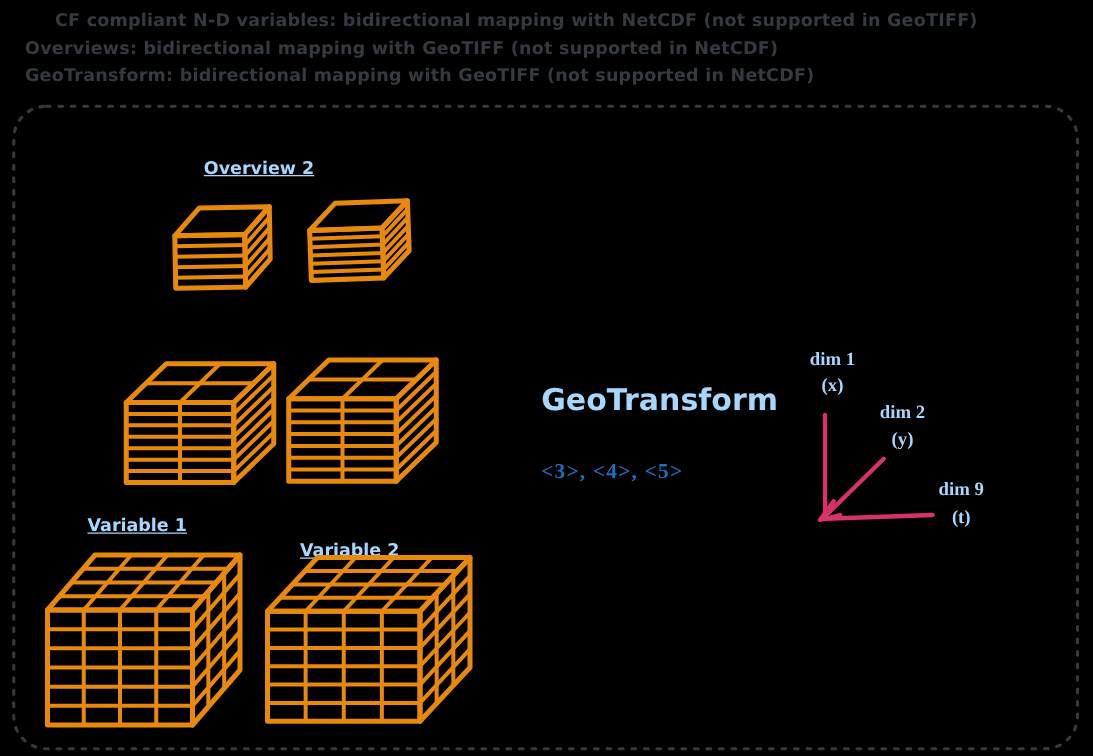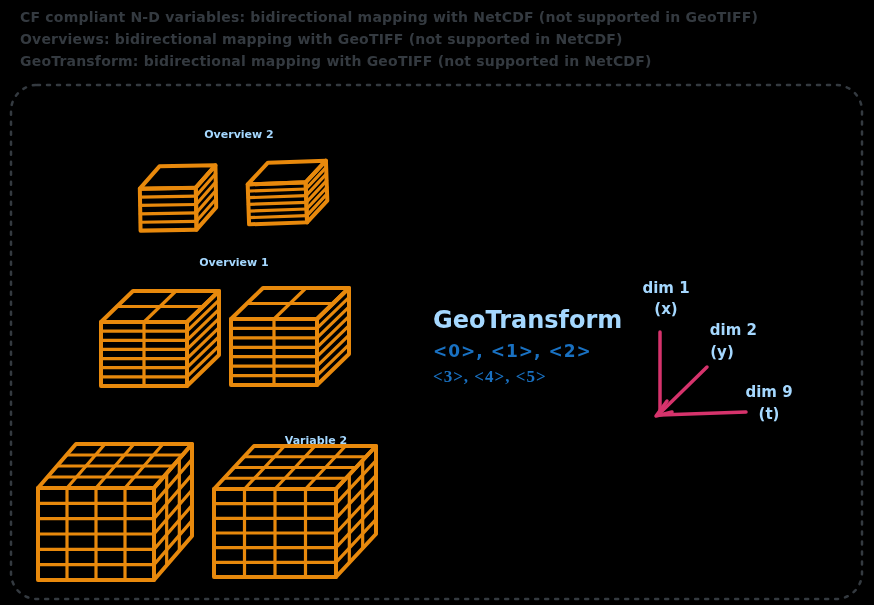--- a/index.html
+++ b/index.html
@@ -18,58 +18,58 @@
     letter-spacing:.2px;white-space:nowrap;
   }
 
   .frame-border{position:absolute;left:8px;top:82px;color:var(--ink,#343a40);}
   .frame-title{
     position:absolute;left:42px;top:94px;width:560px;
     color:var(--ink,#343a40);font-size:17px;line-height:24px;white-space:nowrap;
   }
 
   .grp-label{
-    position:absolute;width:152px;text-align:center;
-    color:var(--label_blue,#a5d8ff);font-size:11px;line-height:20px;white-space:nowrap;
+    position:absolute;width:152px;text-align:left;
+    color:var(--label_blue,#a5d8ff);font-size:14px;line-height:20px;white-space:nowrap;text-decoration:underline;
   }
 
   .cube{position:absolute;color:var(--shape_orange,#e8890c);overflow:visible;}
 
   .gt-title{
     position:absolute;left:433px;top:309px;
     color:var(--label_blue,#a5d8ff);font-size:24px;line-height:22px;white-space:nowrap;
   }
   .gt-row{
     position:absolute;left:433px;
     color:var(--value_blue,#1971c2);font-size:17px;line-height:22px;
     letter-spacing:1px;white-space:nowrap;
   }
 
   .axes{position:absolute;left:636px;top:324px;color:var(--axis_pink,#d6336c);overflow:visible;}
   .dim{
     position:absolute;width:70px;text-align:center;
-    color:var(--label_blue,#a5d8ff);font-size:15px;line-height:19px;white-space:nowrap;
+    color:var(--label_blue,#a5d8ff);font-size:15px;line-height:19px;white-space:nowrap;font-family:Liberation Serif, serif;
   }
 </style>
 </head>
 <body>
 
 <div class="canvas">
 
-  <div class="note" style="top:6px;">CF compliant N-D variables: bidirectional mapping with NetCDF (not supported in GeoTIFF)</div>
+  <div class="note" style="top:6px;margin-left:24px;">CF compliant N-D variables: bidirectional mapping with NetCDF (not supported in GeoTIFF)</div>
   <div class="note" style="top:50px;">GeoTransform: bidirectional mapping with GeoTIFF (not supported in NetCDF)</div>
   <div class="note" style="top:28px;">Overviews: bidirectional mapping with GeoTIFF (not supported in NetCDF)</div>
 
   <svg class="frame-border" width="858" height="522" viewBox="0 0 858 522">
     <rect x="3" y="3" width="851" height="514" rx="26" ry="26" fill="none" stroke="currentColor" stroke-width="2.5" stroke-dasharray="3 7" stroke-linecap="round"></rect>
   </svg>
 
 
   <div class="grp-label" style="left:163px;top:125px;">Overview 2</div>
-  <div class="grp-label" style="left:158px;top:253px;">Overview 1</div>
+  <div class="grp-label" style="left:70px;top:411px;">Variable 1</div>
   <div class="grp-label" style="left:240px;top:411px;margin-top:20px;">Variable 2</div>
 
   <svg class="cube" style="left:136px;top:162px;transform:rotate(-1deg);" width="84" height="72" viewBox="0 0 84 72">
       <line x1="4" y1="34.4" x2="60" y2="34.4" stroke="currentColor" stroke-width="3.2" stroke-linecap="round"></line>
       <line x1="60" y1="34.4" x2="80" y2="12.399999999999999" stroke="currentColor" stroke-width="3.2" stroke-linecap="round"></line>
       <line x1="4" y1="42.8" x2="60" y2="42.8" stroke="currentColor" stroke-width="3.2" stroke-linecap="round"></line>
       <line x1="60" y1="42.8" x2="80" y2="20.799999999999997" stroke="currentColor" stroke-width="3.2" stroke-linecap="round"></line>
       <line x1="4" y1="51.2" x2="60" y2="51.2" stroke="currentColor" stroke-width="3.2" stroke-linecap="round"></line>
       <line x1="60" y1="51.2" x2="80" y2="29.200000000000003" stroke="currentColor" stroke-width="3.2" stroke-linecap="round"></line>
       <line x1="4" y1="59.6" x2="60" y2="59.6" stroke="currentColor" stroke-width="3.2" stroke-linecap="round"></line>
@@ -185,30 +185,29 @@
       <line x1="24" y1="25.5" x2="146" y2="25.5" stroke="currentColor" stroke-width="3.2" stroke-linecap="round"></line>
       <line x1="34" y1="14.75" x2="156" y2="14.75" stroke="currentColor" stroke-width="3.2" stroke-linecap="round"></line>
       <line x1="139.33333333333334" y1="32.66666666666667" x2="139.33333333333334" y2="120.66666666666667" stroke="currentColor" stroke-width="3.2" stroke-linecap="round"></line>
       <line x1="152.66666666666666" y1="18.333333333333336" x2="152.66666666666666" y2="106.33333333333334" stroke="currentColor" stroke-width="3.2" stroke-linecap="round"></line>
       <polygon points="4,47 44,4 166,4 126,47" fill="none" stroke="currentColor" stroke-width="4" stroke-linejoin="round"></polygon>
       <polygon points="126,47 166,4 166,92 126,135" fill="none" stroke="currentColor" stroke-width="4" stroke-linejoin="round"></polygon>
       <polygon points="4,47 126,47 126,135 4,135" fill="none" stroke="currentColor" stroke-width="4" stroke-linejoin="round"></polygon>
     </svg>
 
   <div class="gt-title">GeoTransform</div>
-  <div class="gt-row" style="top:340px;">&lt;0&gt;, &lt;1&gt;, &lt;2&gt;</div>
   <div class="gt-row" style="top:366px;font-family:Liberation Serif, serif;">&lt;3&gt;, &lt;4&gt;, &lt;5&gt;</div>
 
   <svg class="axes" width="120" height="100" viewBox="0 0 120 100">
     <line x1="24" y1="8" x2="24" y2="88" stroke="currentColor" stroke-width="3.5" stroke-linecap="round"></line>
     <line x1="71" y1="43" x2="23" y2="90" stroke="currentColor" stroke-width="3.5" stroke-linecap="round"></line>
     <line x1="24" y1="91" x2="110" y2="88" stroke="currentColor" stroke-width="3.5" stroke-linecap="round"></line>
     <polyline points="31,77 20,92 36,88" fill="none" stroke="currentColor" stroke-width="3.5" stroke-linecap="round" stroke-linejoin="round"></polyline>
   </svg>
 
   <div class="dim" style="left:631px;top:279px;">dim 1</div>
   <div class="dim" style="left:631px;top:300px;">(x)</div>
-  <div class="dim" style="left:687px;top:321px;text-align:right;">dim 2</div>
+  <div class="dim" style="left:687px;top:321px;">dim 2</div>
   <div class="dim" style="left:687px;top:343px;">(y)</div>
   <div class="dim" style="left:734px;top:383px;">dim 9</div>
   <div class="dim" style="left:734px;top:405px;">(t)</div>
 
 </div>
 
 </body></html>

